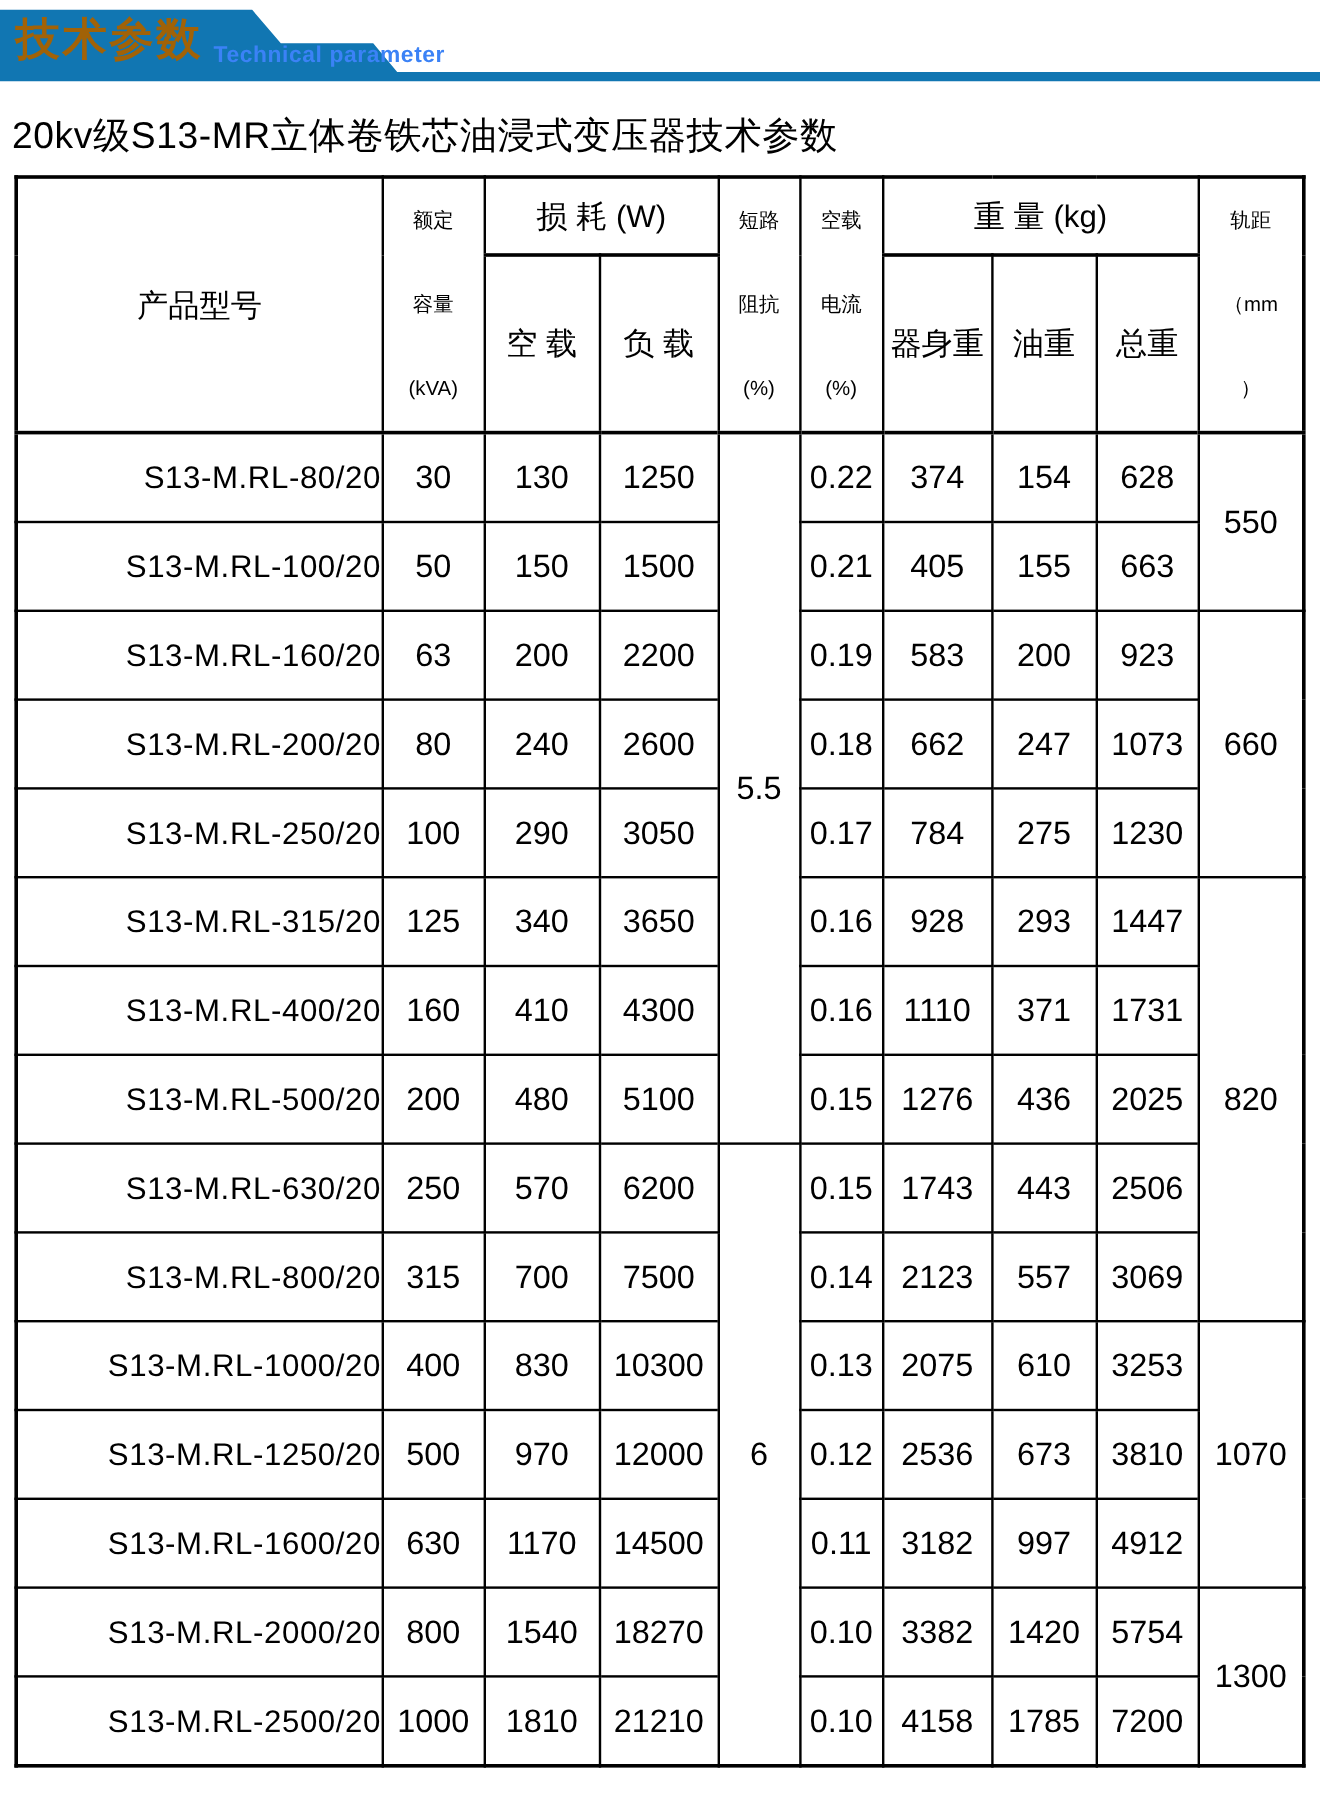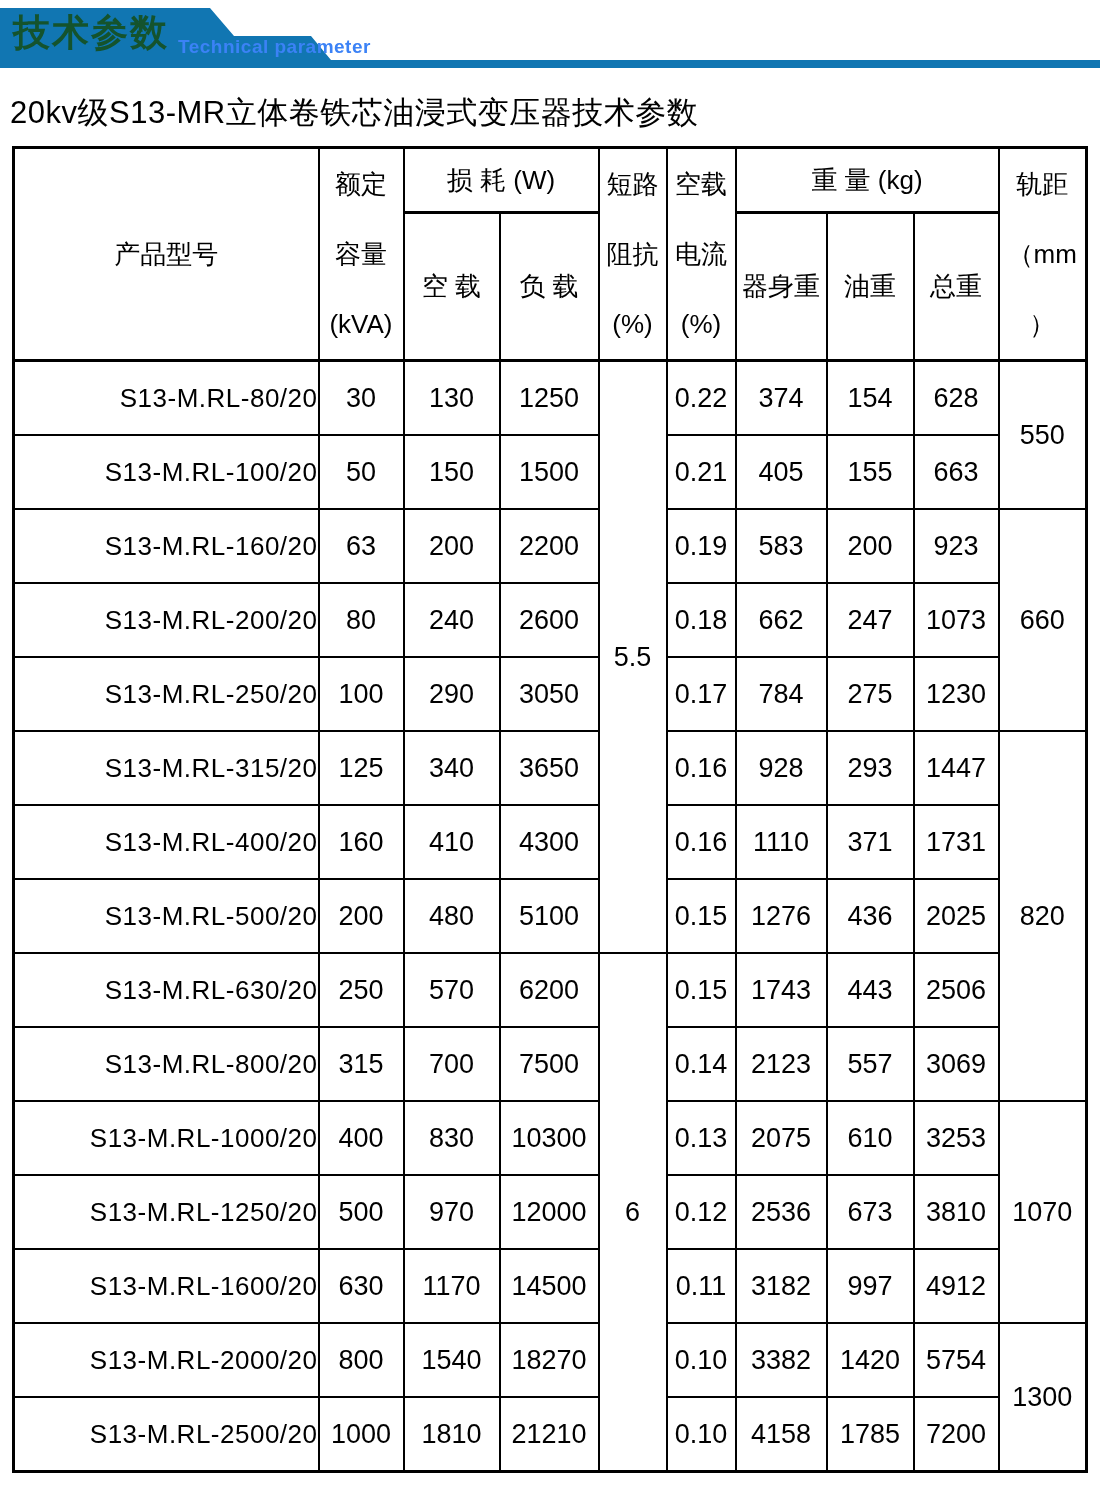--- a/index.html
+++ b/index.html
@@ -14,21 +14,21 @@
   
   .banner { position:relative; width:1100px; height:72px; }
   .banner-shape {
     position:absolute; left:0; top:0; width:1100px; height:72px;
     background:#1176b2;
     clip-path: polygon(0 8px, 210px 8px, 234px 36px, 311px 36px, 331px 60px,
                        1100px 60px, 1100px 68px, 0 68px);
   }
   .banner-cn {
     position:absolute; left:13px; top:13px;
-    color:#14532d; font-size:37px; font-weight:bold; letter-spacing:2px;
+    color:#a16207; font-size:37px; font-weight:bold; letter-spacing:2px;
     line-height:1.1;
   }
   .banner-en {
     position:absolute; left:178px; top:36px;
     color:#3b82f6; font-size:19px; font-weight:600; letter-spacing:0.5px;
   }
 
   
   .page-title {
     margin:23px 12px 0 10px;
@@ -44,21 +44,21 @@
   }
   .spec th, .spec td {
     border:2px solid #000;
     text-align:center; vertical-align:middle;
     padding:0; font-weight:normal;
     overflow:hidden; white-space:nowrap;
   }
   .spec thead th { font-size:26px; border-bottom-width:3px; }
   .spec thead tr.tier1 th { height:62px; }
   .spec thead tr.tier2 th { height:145px;text-align:center; }
-  .vlines span { display:block; line-height:70px; font-size:26px; }
+  .vlines span { display:block; line-height:70px; font-size:17px; }
   .spec tbody td { height:72px; font-size:27px; }
   .spec tbody td.model { font-size:26px; letter-spacing:0.5px;text-align:right; }
 </style>
 </head>
 <body>
 
 <div class="banner">
   <div class="banner-shape" style="background: rgb(17, 118, 178);"></div>
   <div class="banner-cn">技术参数</div>
   <div class="banner-en">Technical parameter</div>

